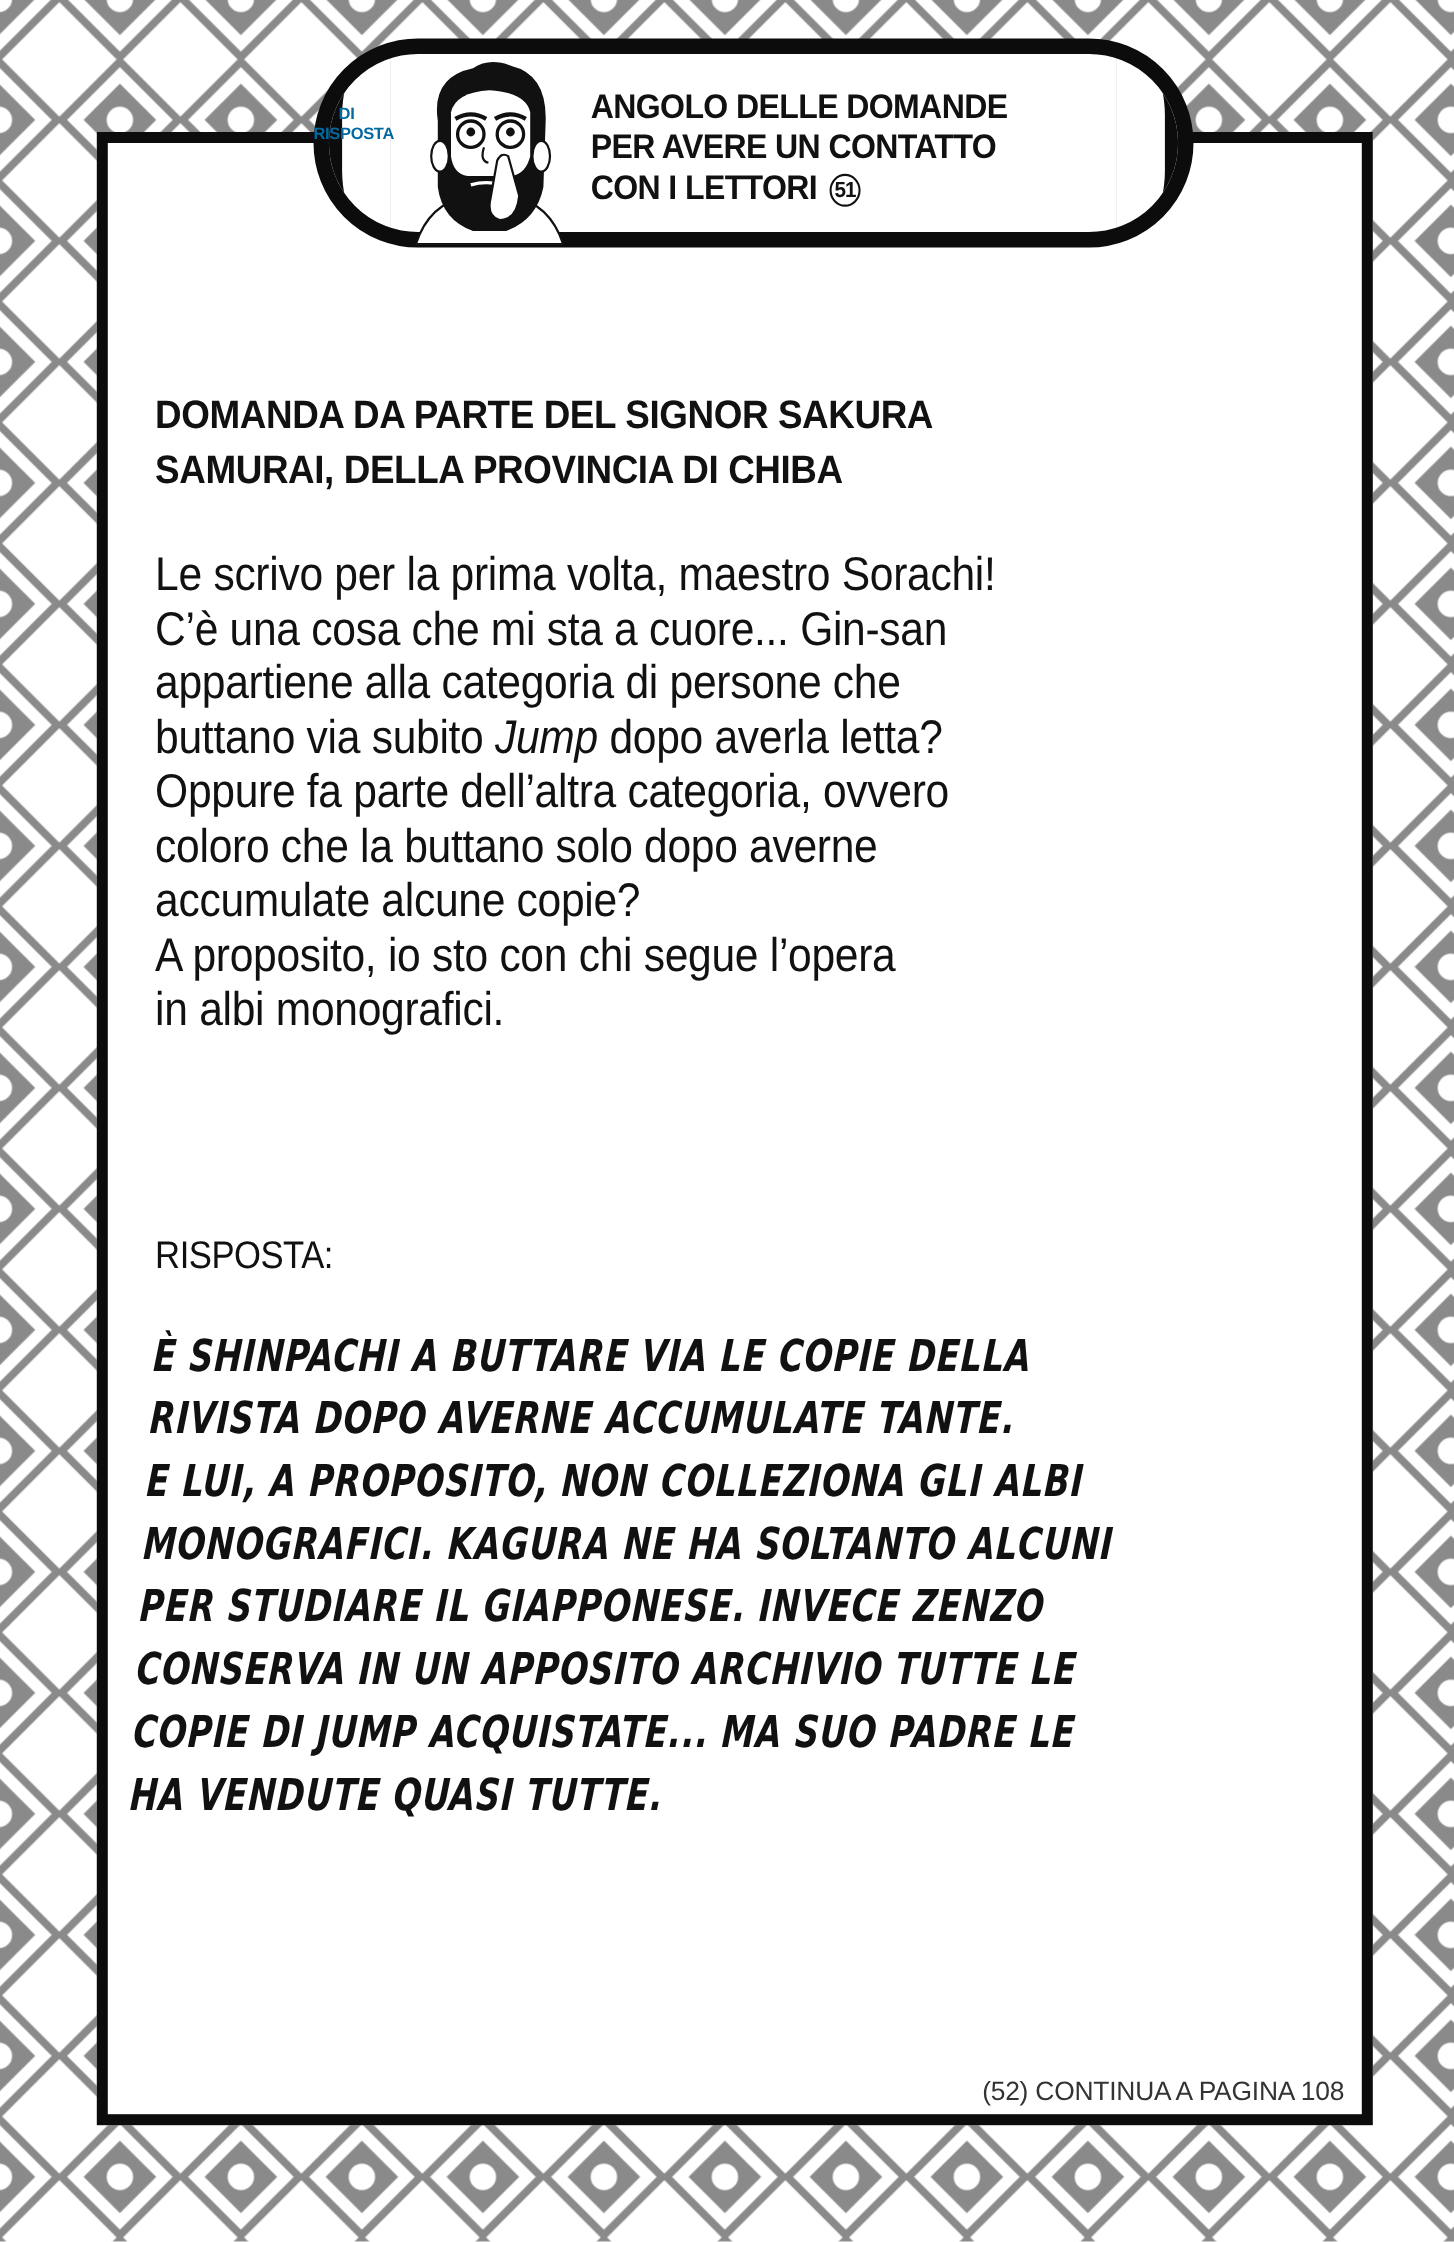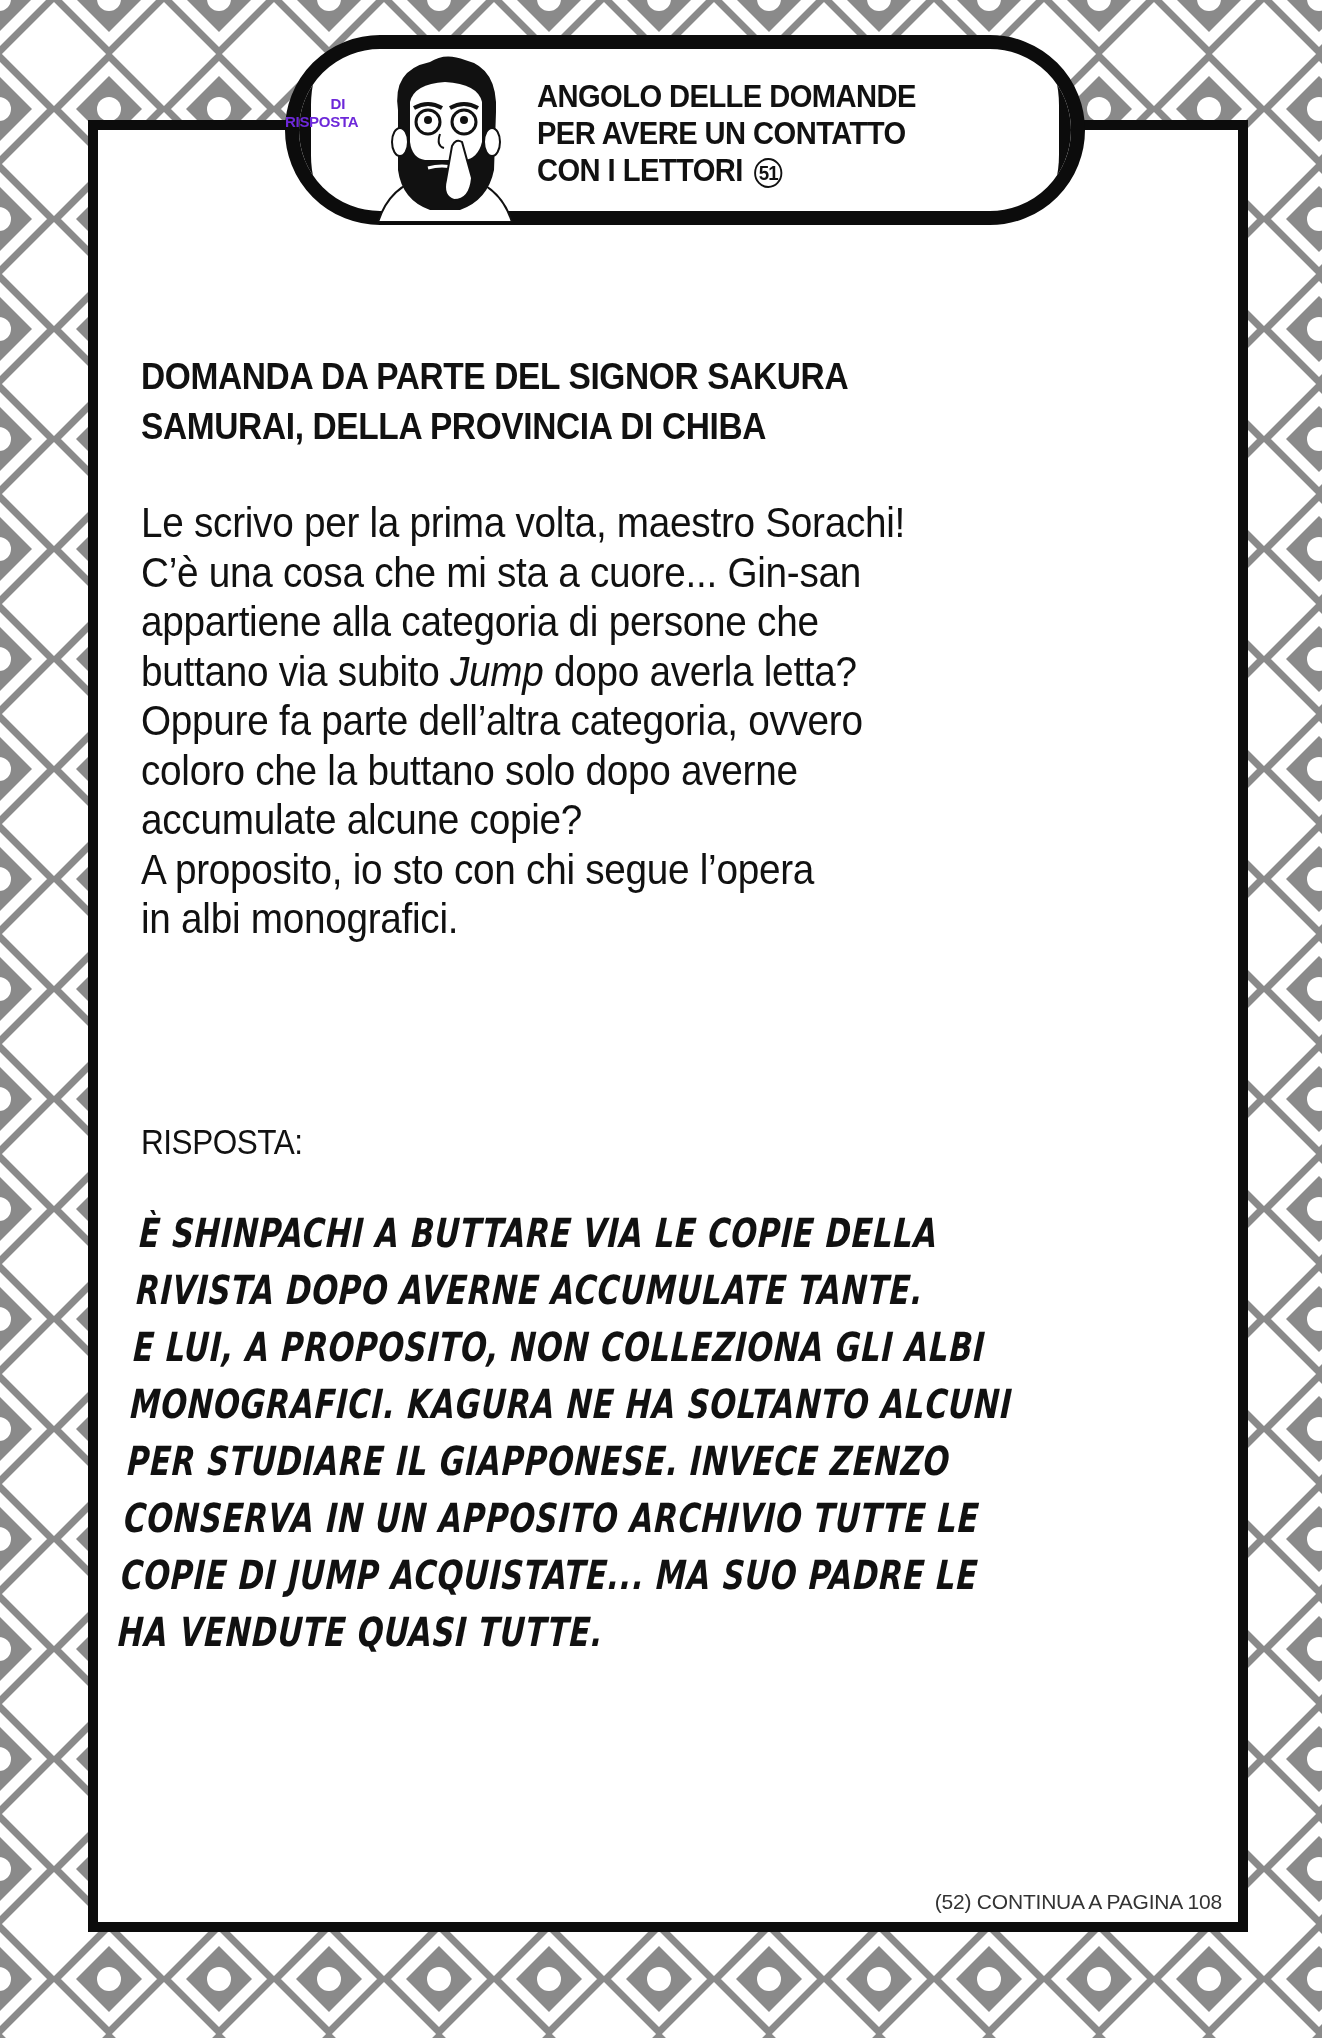--- a/index.html
+++ b/index.html
@@ -32,21 +32,21 @@
     content: ""; position: absolute; left: -14px; top: -14px; width: 70px; height: 190px;
     border-left: 26px solid #0c0c0c; border-radius: 95px 0 0 95px; box-sizing: border-box;
   }
   .header-pill::after {
     content: ""; position: absolute; right: -14px; top: -14px; width: 70px; height: 190px;
     border-right: 26px solid #0c0c0c; border-radius: 0 95px 95px 0; box-sizing: border-box;
   }
   .author-tag {
     position: absolute; left: 285px; top: 95px; width: 60px;
     font-family: "Liberation Sans", sans-serif; font-weight: 700;
-    font-size: 15px; line-height: 18px; text-align: right; color: #6d28d9; letter-spacing: -0.3px;
+    font-size: 15px; line-height: 18px; text-align: center; color: #0369a1; letter-spacing: -0.3px;
   }
   .author-tag span { display: block; }
   .avatar {
     position: absolute; left: 370px; top: 50px; width: 150px; height: 172px;
   }
   .header-title {
     position: absolute; left: 537px; top: 78px; width: 520px;
     font-family: "Liberation Sans", sans-serif; font-weight: 700;
     font-size: 31px; line-height: 37px; color: #111; letter-spacing: -0.6px;
     transform: scaleX(0.94); transform-origin: left top;
@@ -86,21 +86,21 @@
     position: absolute; left: 141px; top: 1205px; width: 1080px;
     font-family: "DejaVu Sans", sans-serif; font-weight: 700; font-style: italic;
     font-size: 40px; line-height: 57px; color: #111; letter-spacing: 1px;
     transform: scaleX(0.76) skewX(-4deg); transform-origin: left top;
   }
   .answer-body span.line { display: block; white-space: nowrap; }
 
   .footer-note {
     position: absolute; right: 100px; top: 1890px;
     font-family: "Liberation Sans", sans-serif; font-weight: 400;
-    font-size: 21px; line-height: 24px; color: #333; letter-spacing: -0.2px; text-align: right;
+    font-size: 24px; line-height: 24px; color: #333; letter-spacing: -0.2px; text-align: right;
   }
 </style>
 </head>
 <body>
 
 <div class="pattern">
   <svg xmlns="http://www.w3.org/2000/svg" width="1322" height="2038">
     <defs>
       <pattern id="dia" x="-56" y="-56" width="110" height="110" patternUnits="userSpaceOnUse">
 

